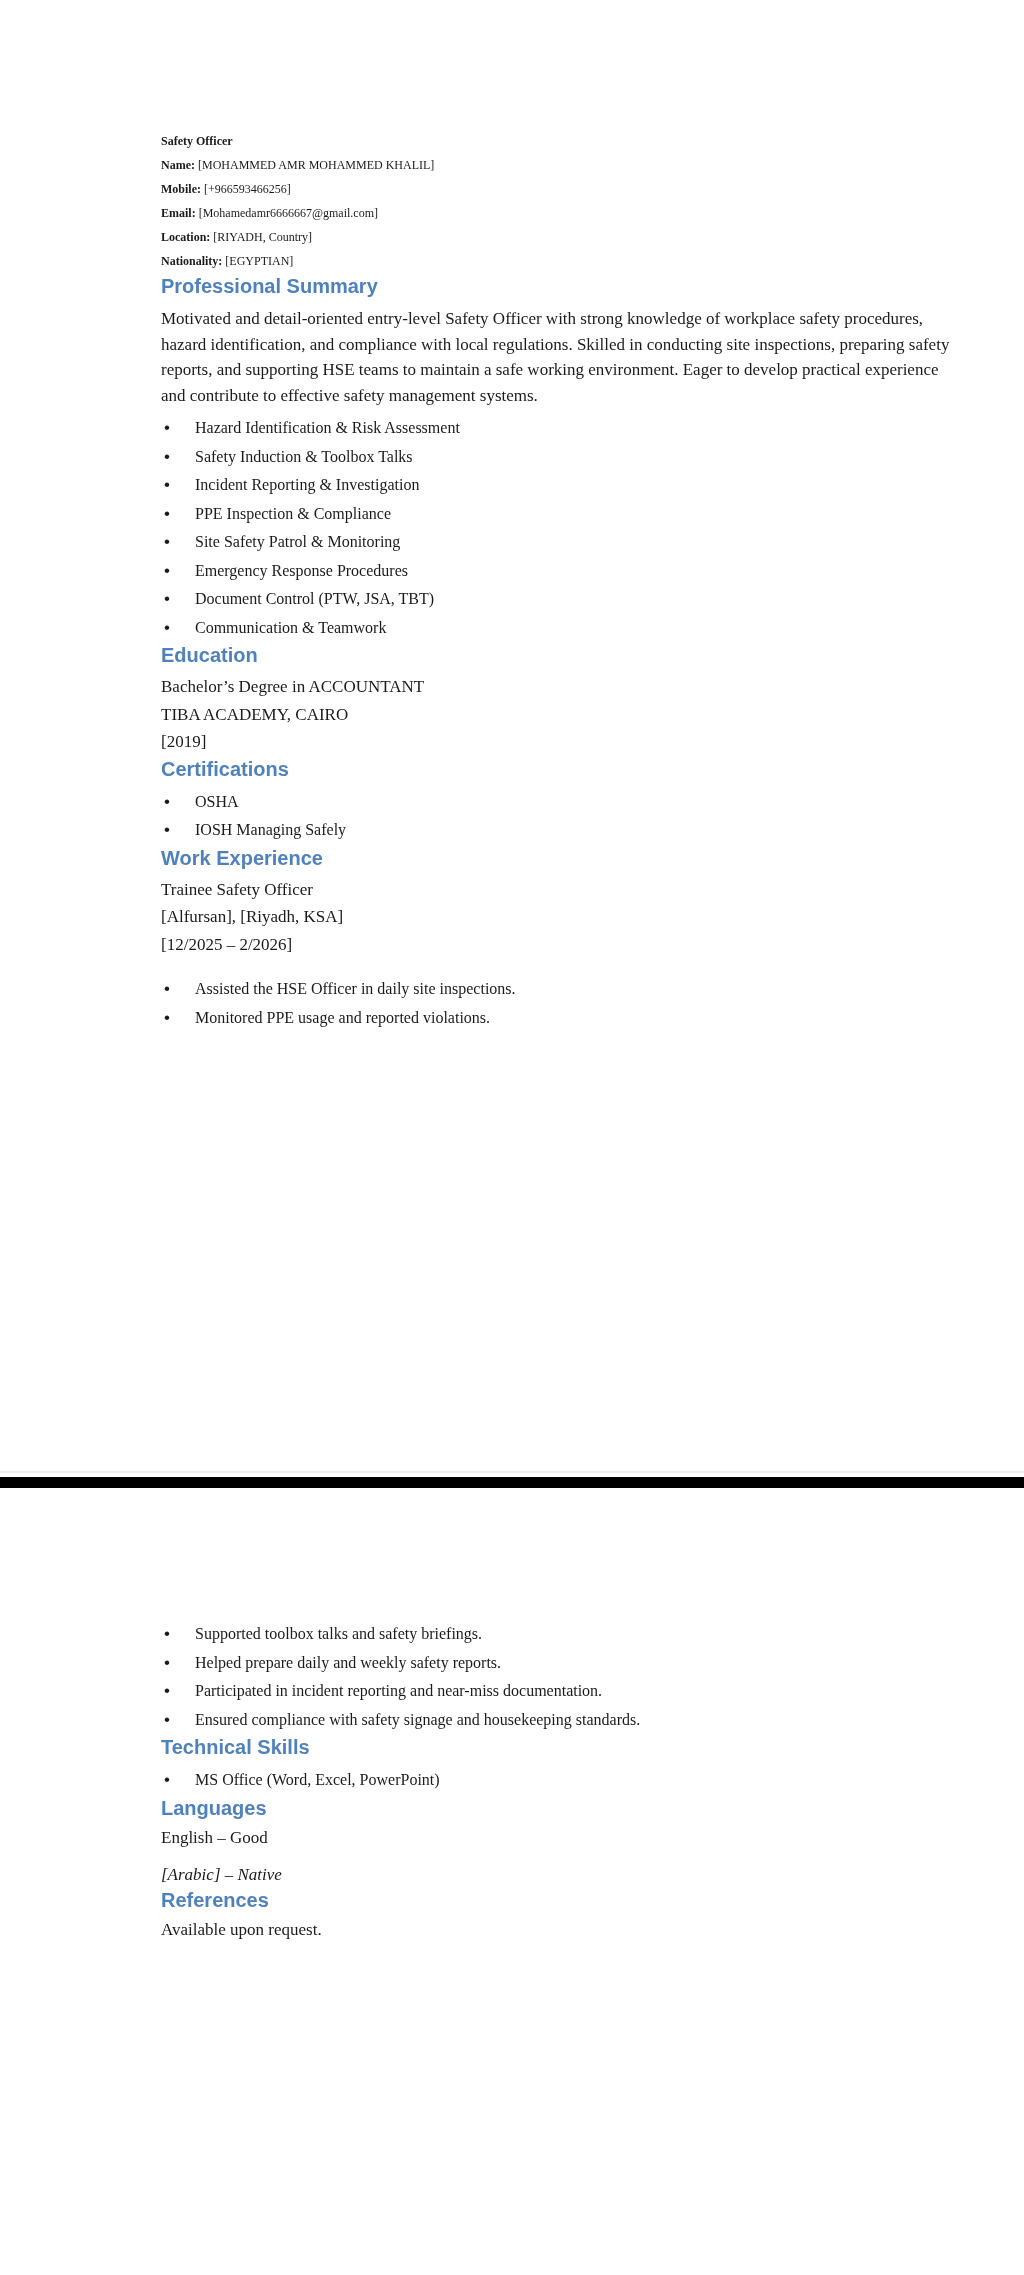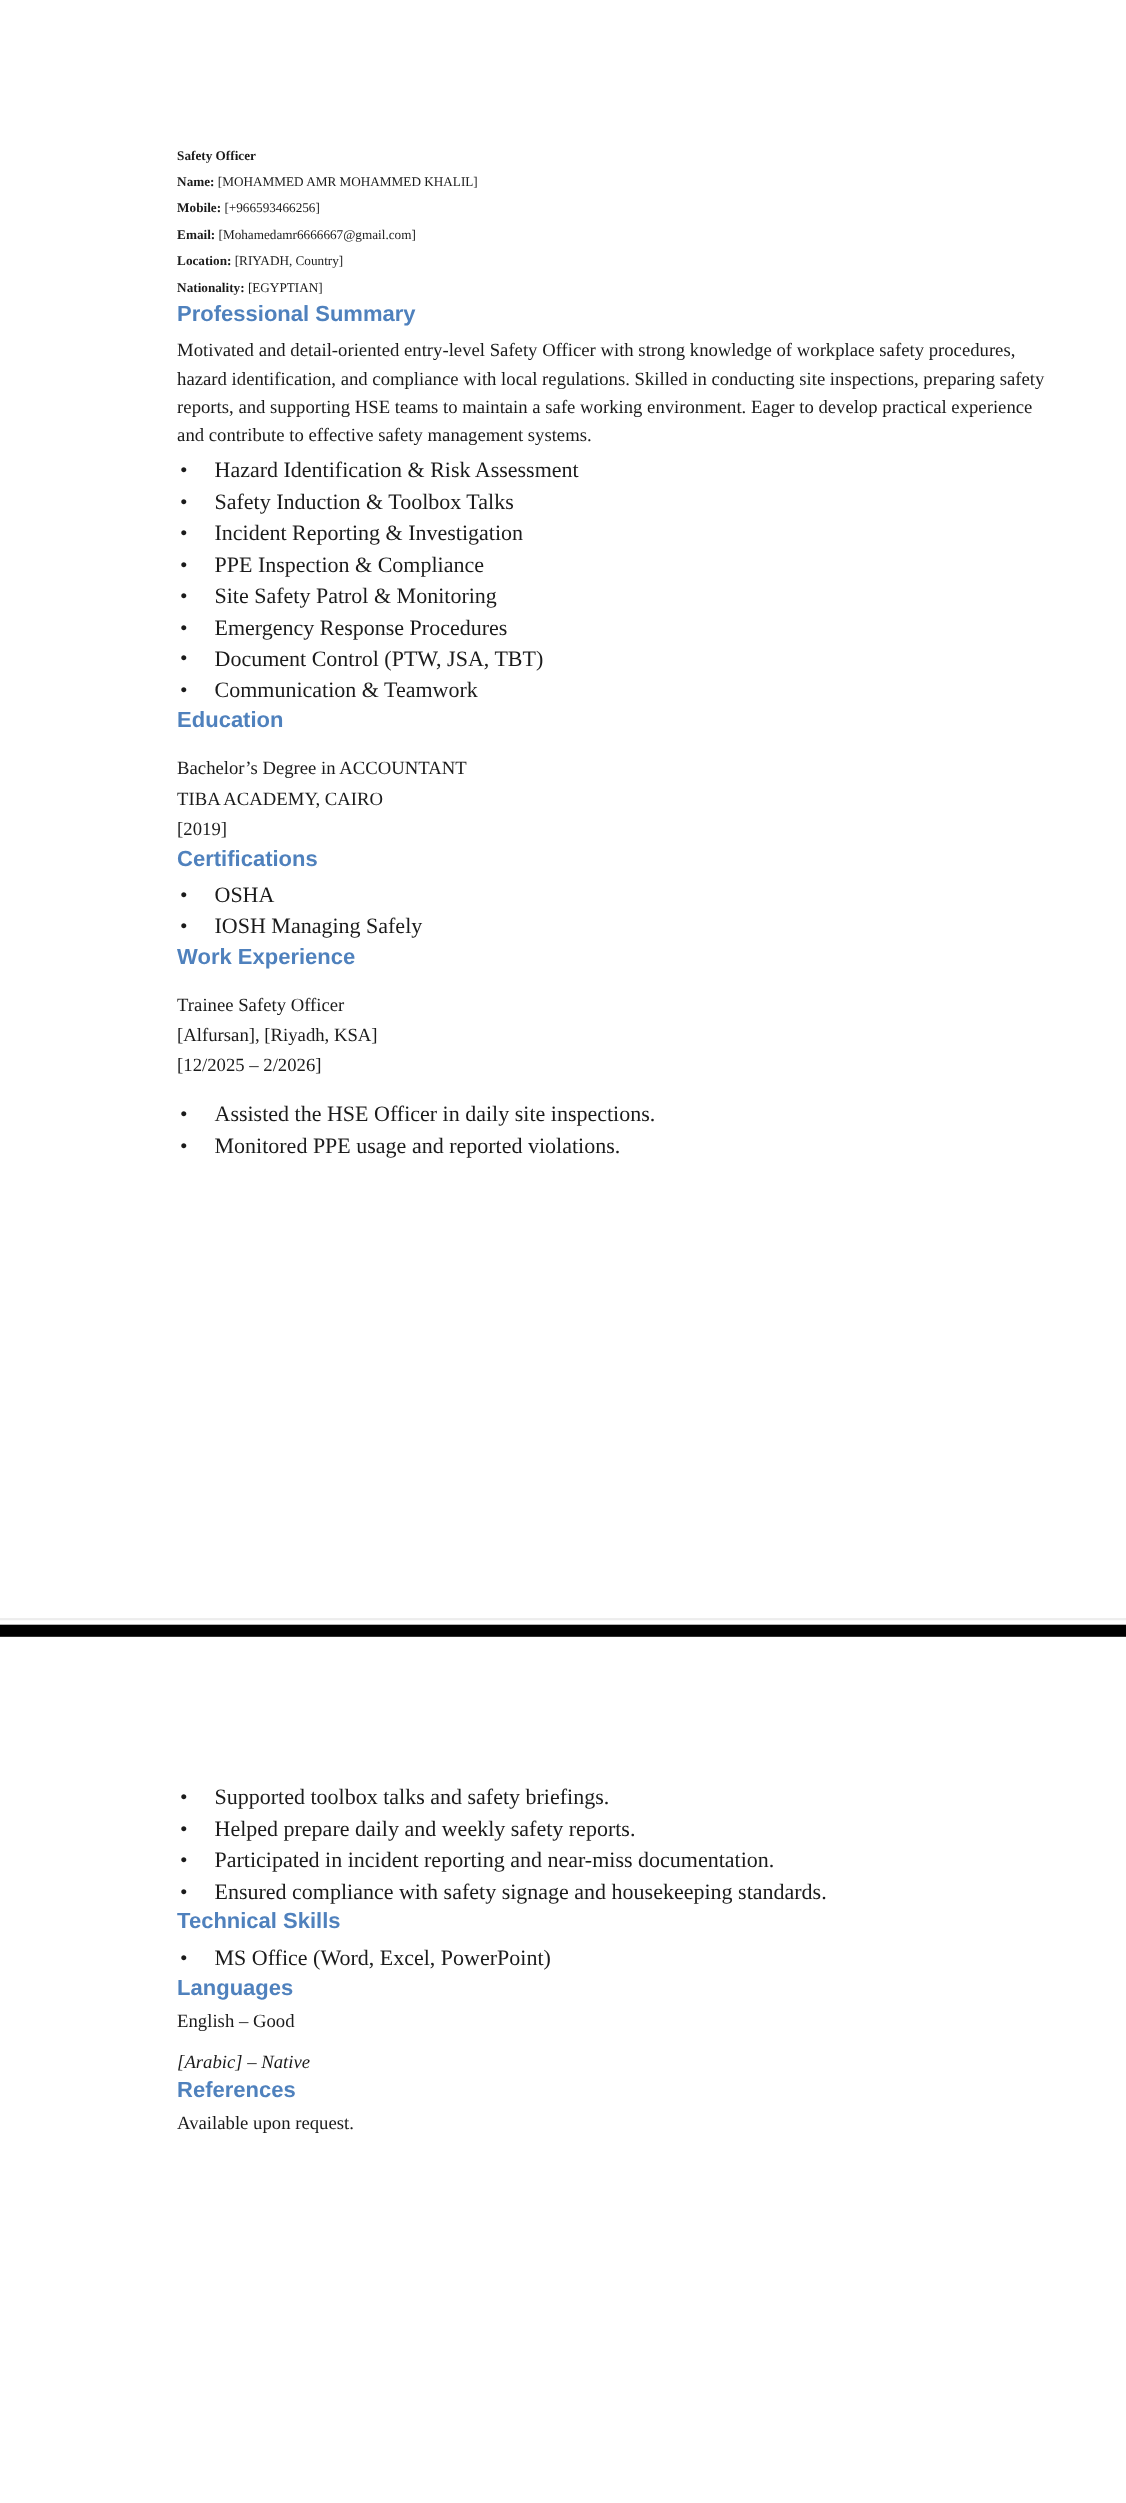--- a/index.html
+++ b/index.html
@@ -38,31 +38,31 @@
   .mt-h-tech      { margin-top: 22px; }
   .mt-h-lang      { margin-top: 22px; }
   .mt-h-refs      { margin-top: 25px; }
 
   .body-paragraph {
     font-size: 17px;
     line-height: 25.5px;
     margin-top: 7px;
     width: 792px;
   }
-  .line-block { margin-top: 17px; }
+  .line-block { margin-top: 5px; }
   .line-block .block-line { font-size: 17px; line-height: 27.5px; }
 
   ul.bullet-list {
     list-style: none;
     margin: 6px 0 0 0;
     padding: 0;
   }
   ul.bullet-list li {
     position: relative;
-    font-size: 20px;
+    font-size: 16px;
     line-height: 28.5px;
     padding-left: 34px;
   }
   ul.bullet-list li::before {
     content: "\2022";
     position: absolute;
     left: 3px;
     top: 0;
     font-family: "Liberation Sans", sans-serif;
     font-size: 17px;

